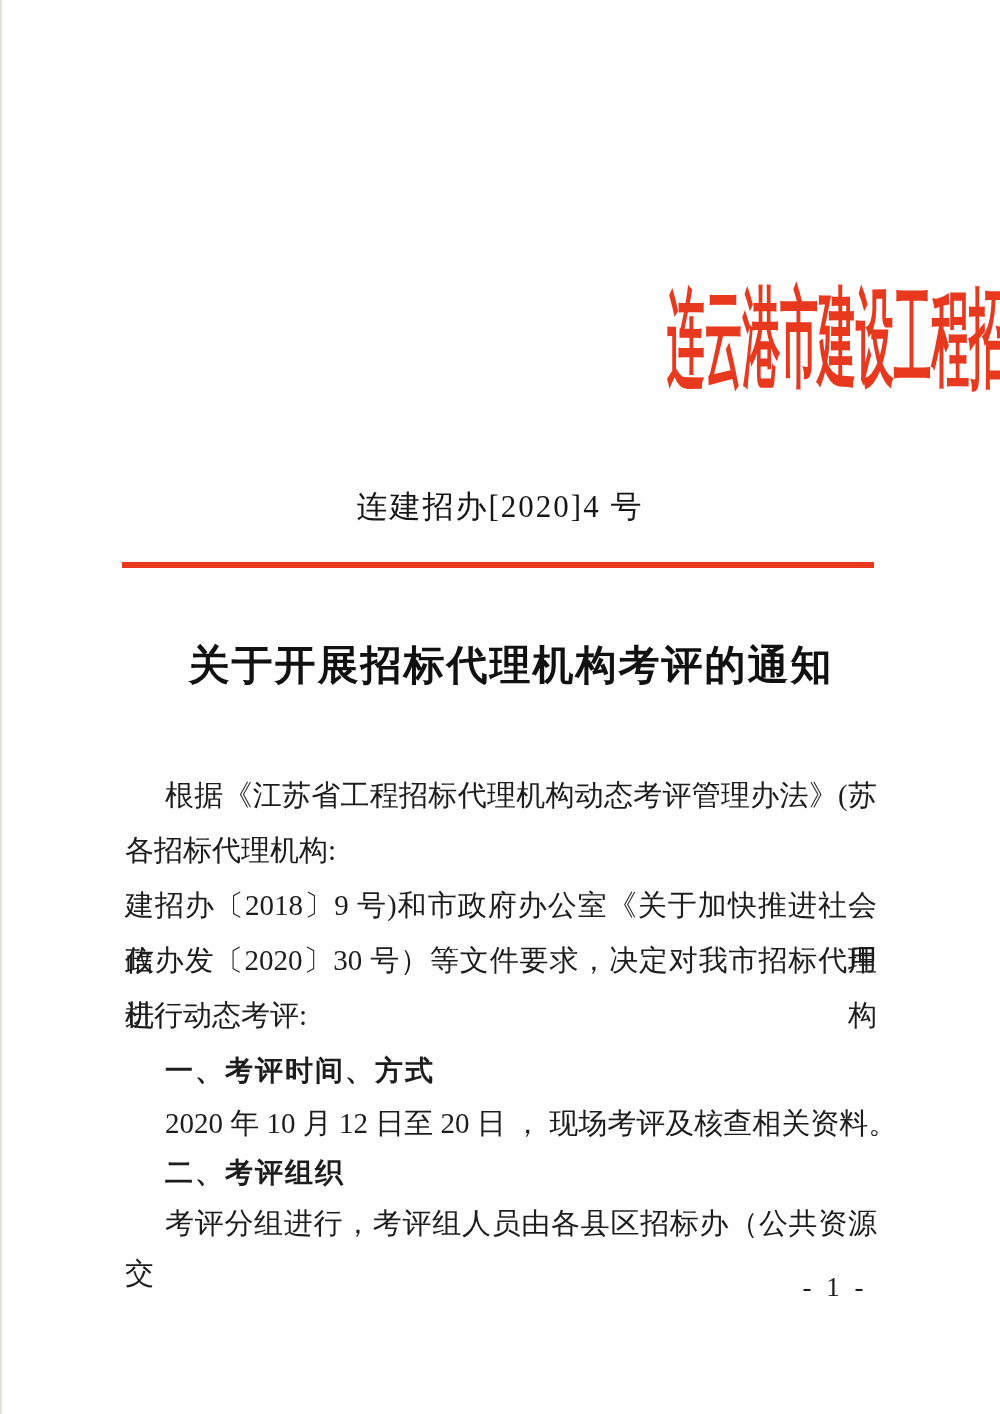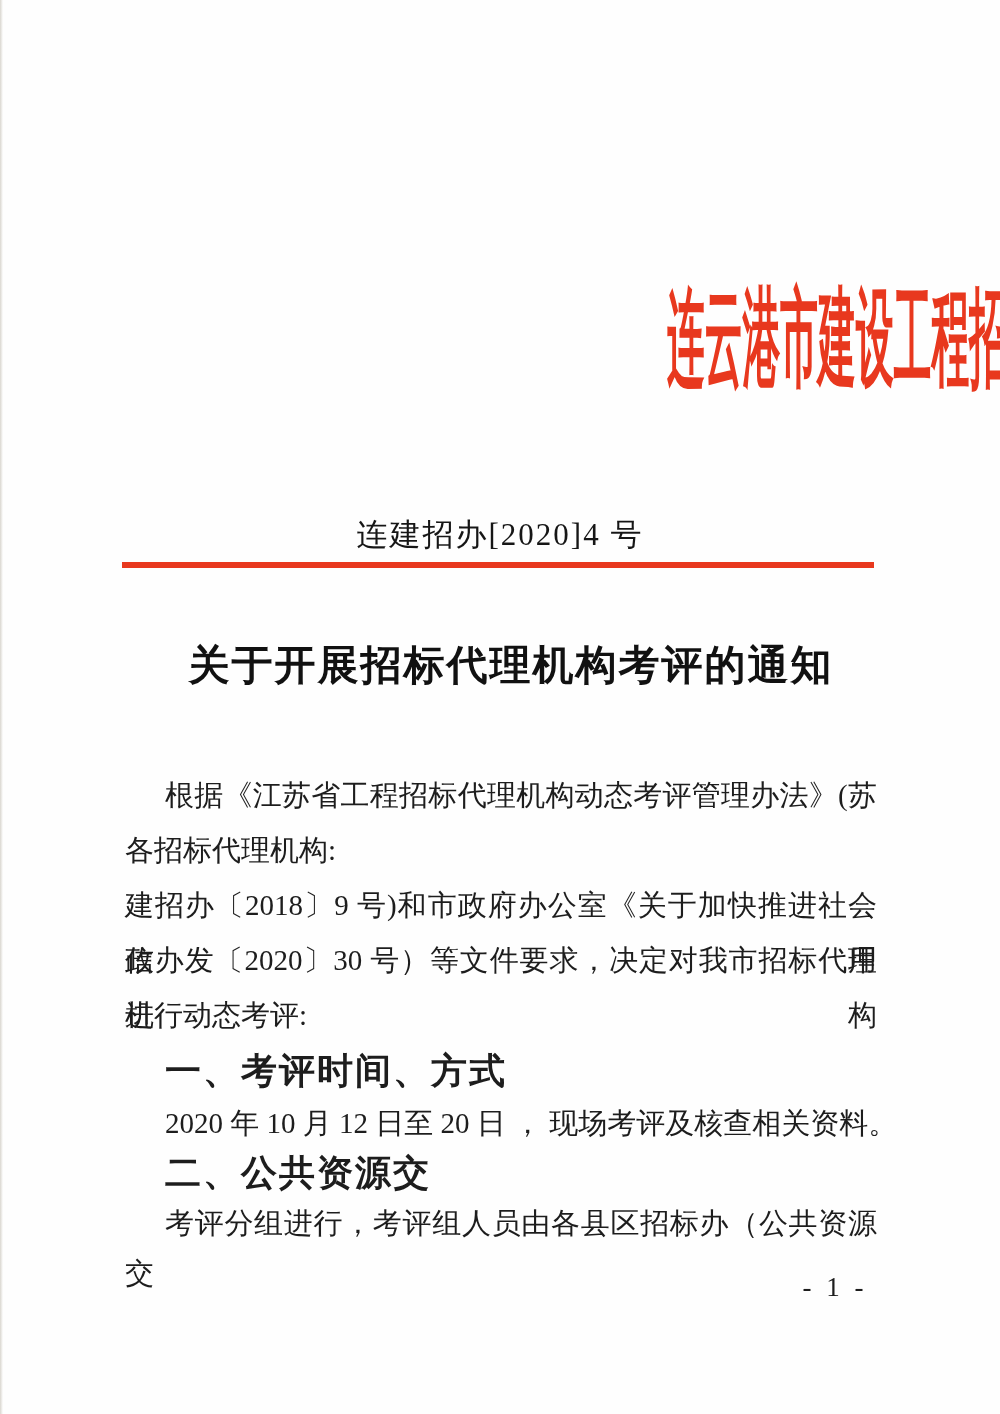--- a/index.html
+++ b/index.html
@@ -48,21 +48,20 @@
   
   .doc-number {
     position: absolute;
     top: 486px;
     left: 0;
     width: 100%;
     text-align: center;
     font-size: 31px;
     letter-spacing: 2px;
     color: #161616;
-    margin-top: 28px;
   }
 
   
   .red-rule {
     position: absolute;
     top: 562px;
     left: 122px;
     width: 752px;
     height: 6px;
     background: var(--red);
@@ -99,21 +98,21 @@
   .doc-body .body-line:nth-child(n+7) { height: 50px; line-height: 50px; }
   .body-line.justify {
     white-space: normal;
     text-align: justify;
     text-align-last: justify;
   }
   .body-line.indent { text-indent: 40px; }
   .body-line.heading {
     font-weight: bold;
     font-family: "Liberation Sans", "DejaVu Sans", sans-serif;
-    font-size: 36px;
+    font-size: 28px;
     letter-spacing: 2px;
   }
 
   
   .page-number {
     position: absolute;
     top: 1272px;
     left: 790px;
     width: 90px;
     text-align: center;
@@ -138,19 +137,19 @@
   <div class="doc-title">关于开展招标代理机构考评的通知</div>
 
   <div class="doc-body">
       <div class="body-line justify indent">根据《江苏省工程招标代理机构动态考评管理办法》(苏</div>
       <div class="body-line plain">各招标代理机构:</div>
       <div class="body-line justify">建招办〔2018〕9 号)和市政府办公室《关于加快推进社会信用</div>
       <div class="body-line justify">政办发〔2020〕30 号）等文件要求，决定对我市招标代理机构</div>
       <div class="body-line plain">进行动态考评:</div>
       <div class="body-line heading indent">一、考评时间、方式</div>
       <div class="body-line plain indent">2020 年 10 月 12 日至 20 日 ， 现场考评及核查相关资料。</div>
-      <div class="body-line heading indent">二、公共资源交</div>
+      <div class="body-line heading indent">二、考评组织</div>
       <div class="body-line justify indent">考评分组进行，考评组人员由各县区招标办（公共资源交</div>
     </div>
 
   <div class="page-number">- 1 -</div>
 
 </div>
 
 </body></html>

